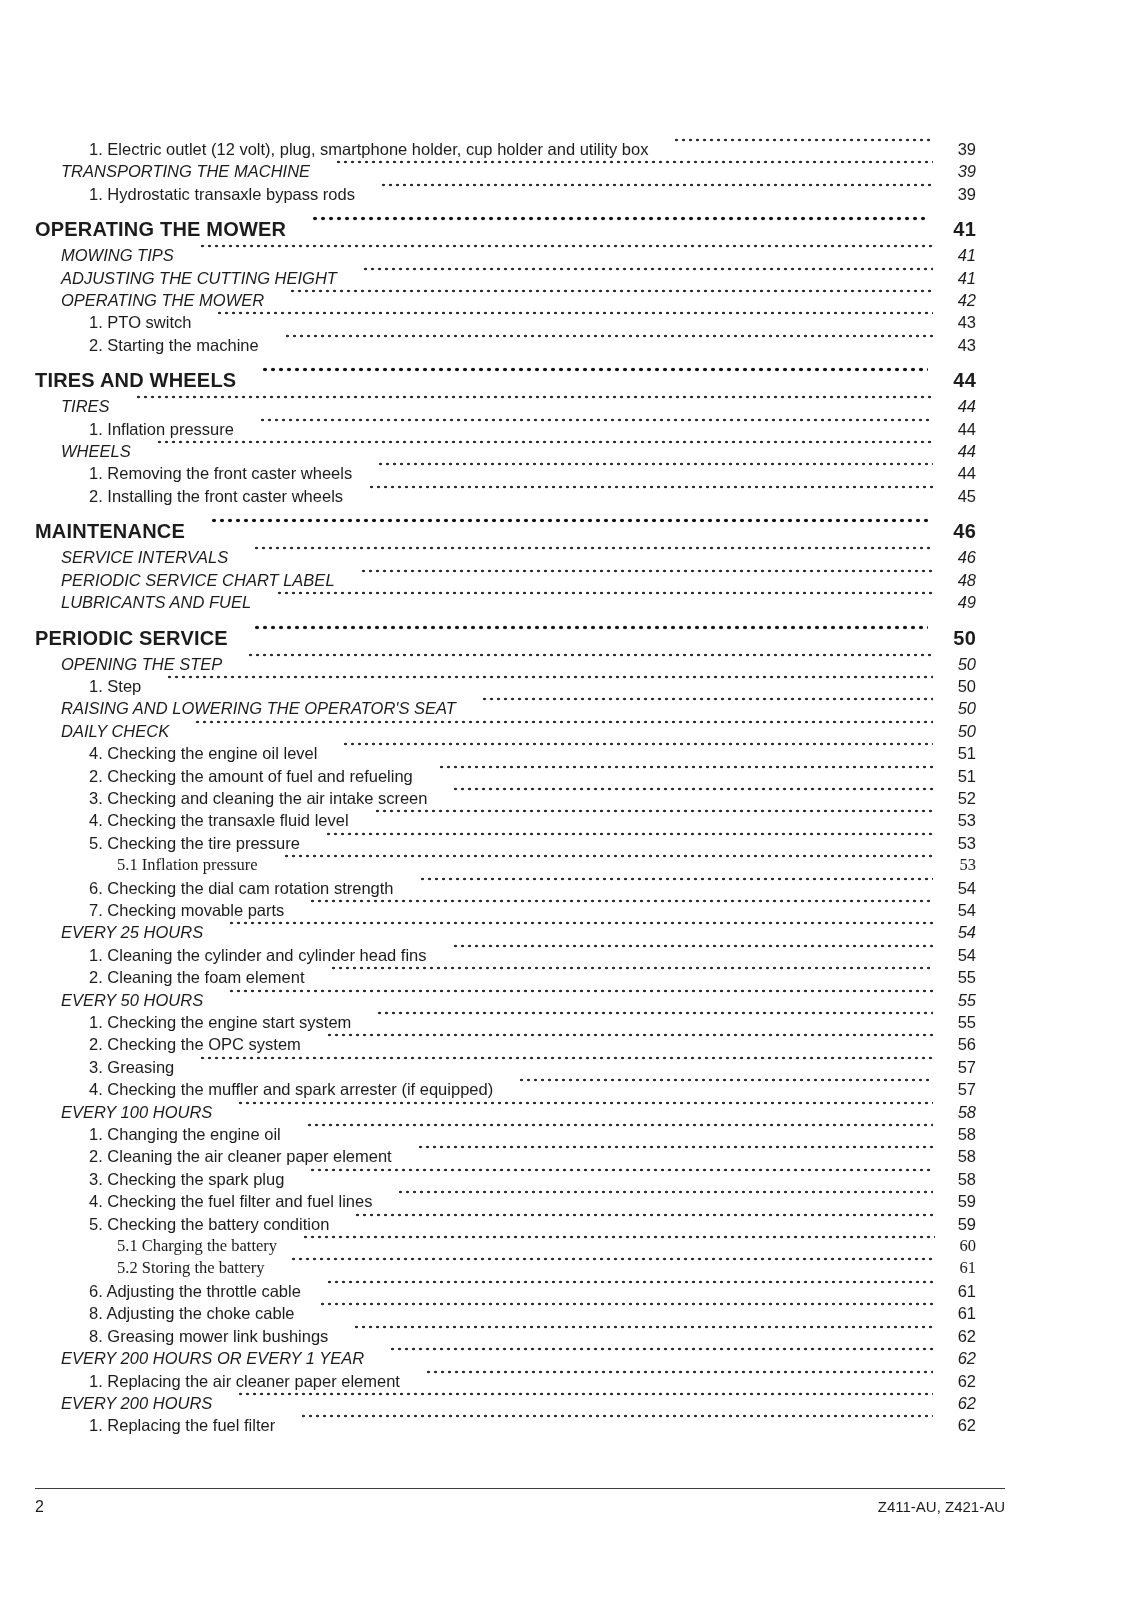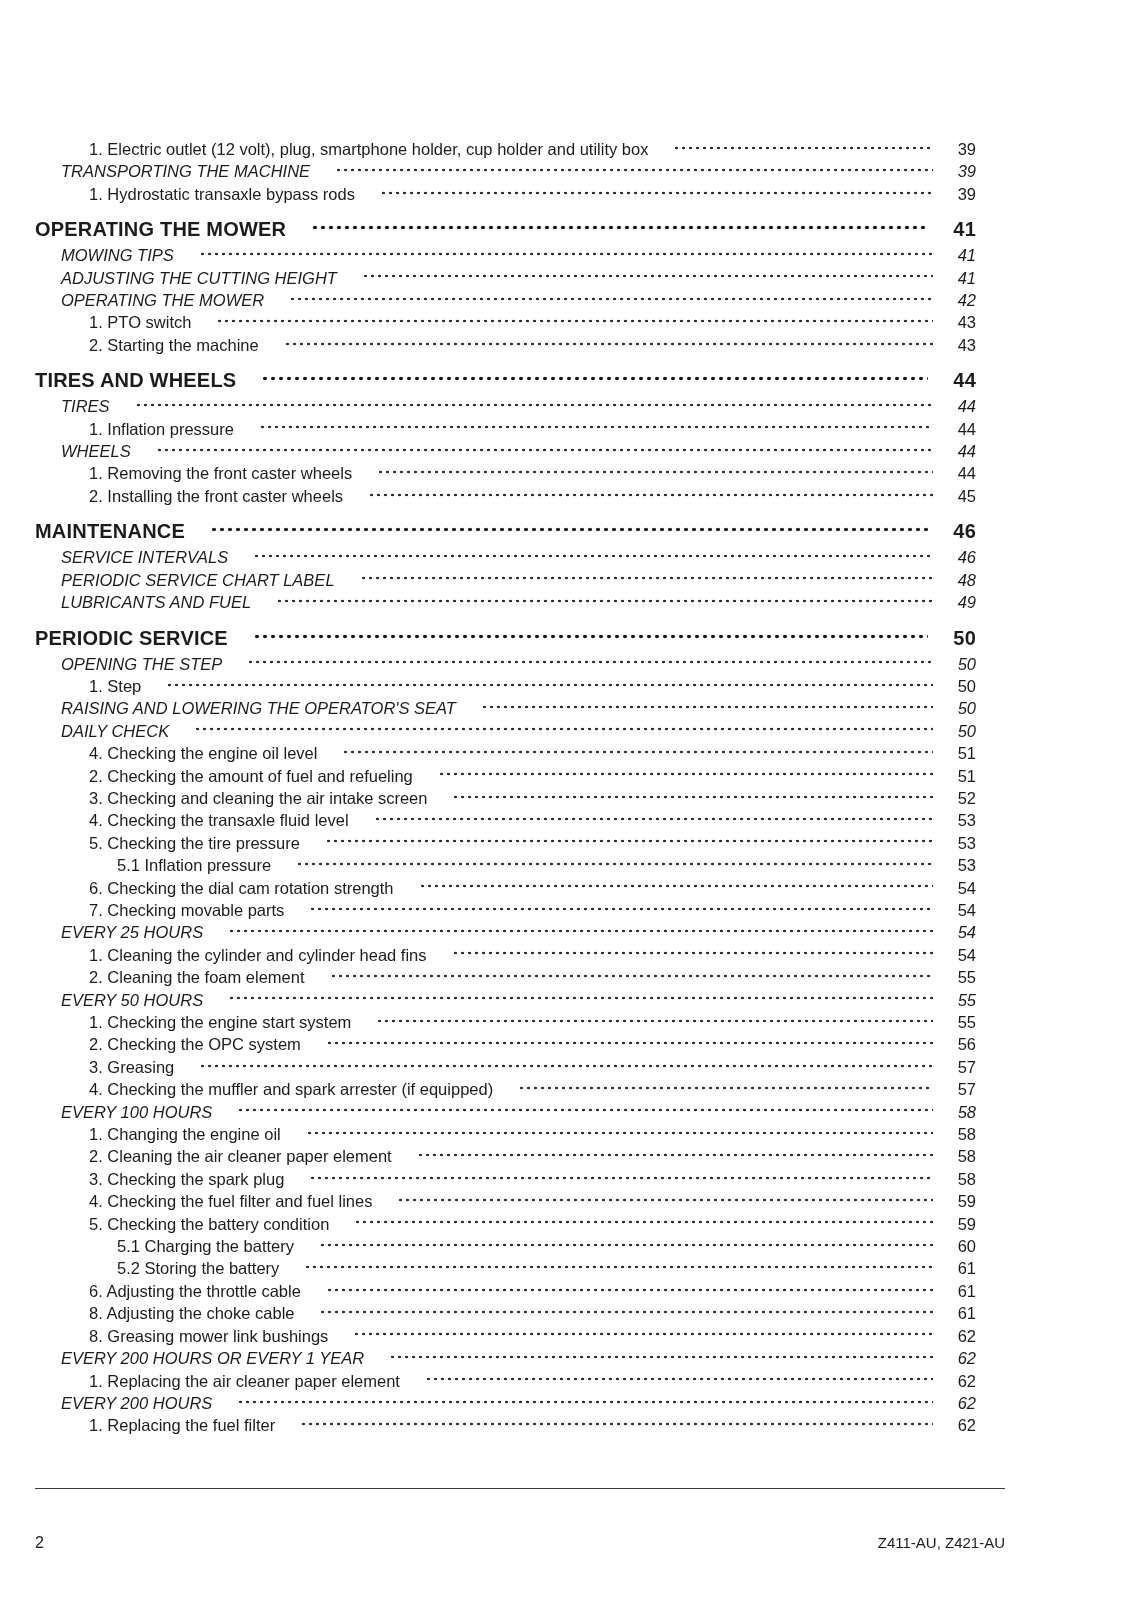--- a/index.html
+++ b/index.html
@@ -15,41 +15,41 @@
   .page { position: absolute; inset: 0; }
 
   .toc {
     position: absolute;
     top: 138px;
     left: 35px;
     width: 941px;
   }
   .toc-row {
     display: flex;
-    align-items: center;
+    align-items: flex-start;
     font-size: 16.5px;
     line-height: 22.4px;
     gap: 20px;
   }
   .toc-label { white-space: nowrap; padding-right: 2px; }
   .toc-page  { white-space: nowrap; padding-left: 2px; }
   .toc-leader {
     flex: 1;
     min-width: 18px;
     height: 4px;
     margin: 0 3px 3px 3px;
     background-image: radial-gradient(circle, #2e2e2e 1.1px, transparent 1.6px);
     background-size: 7px 4px;
     background-repeat: repeat-x;
     background-position: left bottom;
   }
 
   .level-1 { padding-left: 26px; font-style: italic; }
   .level-2 { padding-left: 54px; }
-  .level-3 { padding-left: 82px; }
+  .level-3 { padding-left: 82px; font-family: Liberation Serif, serif; }
 
   .heading {
     font-weight: bold;
     font-size: 20px;
     line-height: 26px;
     margin-top: 11px;
     margin-bottom: 2px;
     letter-spacing: 0.2px;
   }
   .heading .toc-leader {
@@ -64,21 +64,21 @@
     left: 35px;
     width: 970px;
     top: 1488px;
     border-top: 1.5px solid #3a3a3a;
     display: flex;
     justify-content: space-between;
     align-items: baseline;
     padding-top: 9px;
     font-size: 16px;
   }
-  .footer .footer-right { font-size: 15px; margin-top: 36px; }
+  .footer .footer-right { font-size: 15px; }
 </style>
 </head>
 <body>
 
 <div class="page">
 
   <div class="toc">
       <div class="toc-row level-2">
     <span class="toc-label">1. Electric outlet (12 volt), plug, smartphone holder, cup holder and utility box</span>
     <span class="toc-leader"></span>

